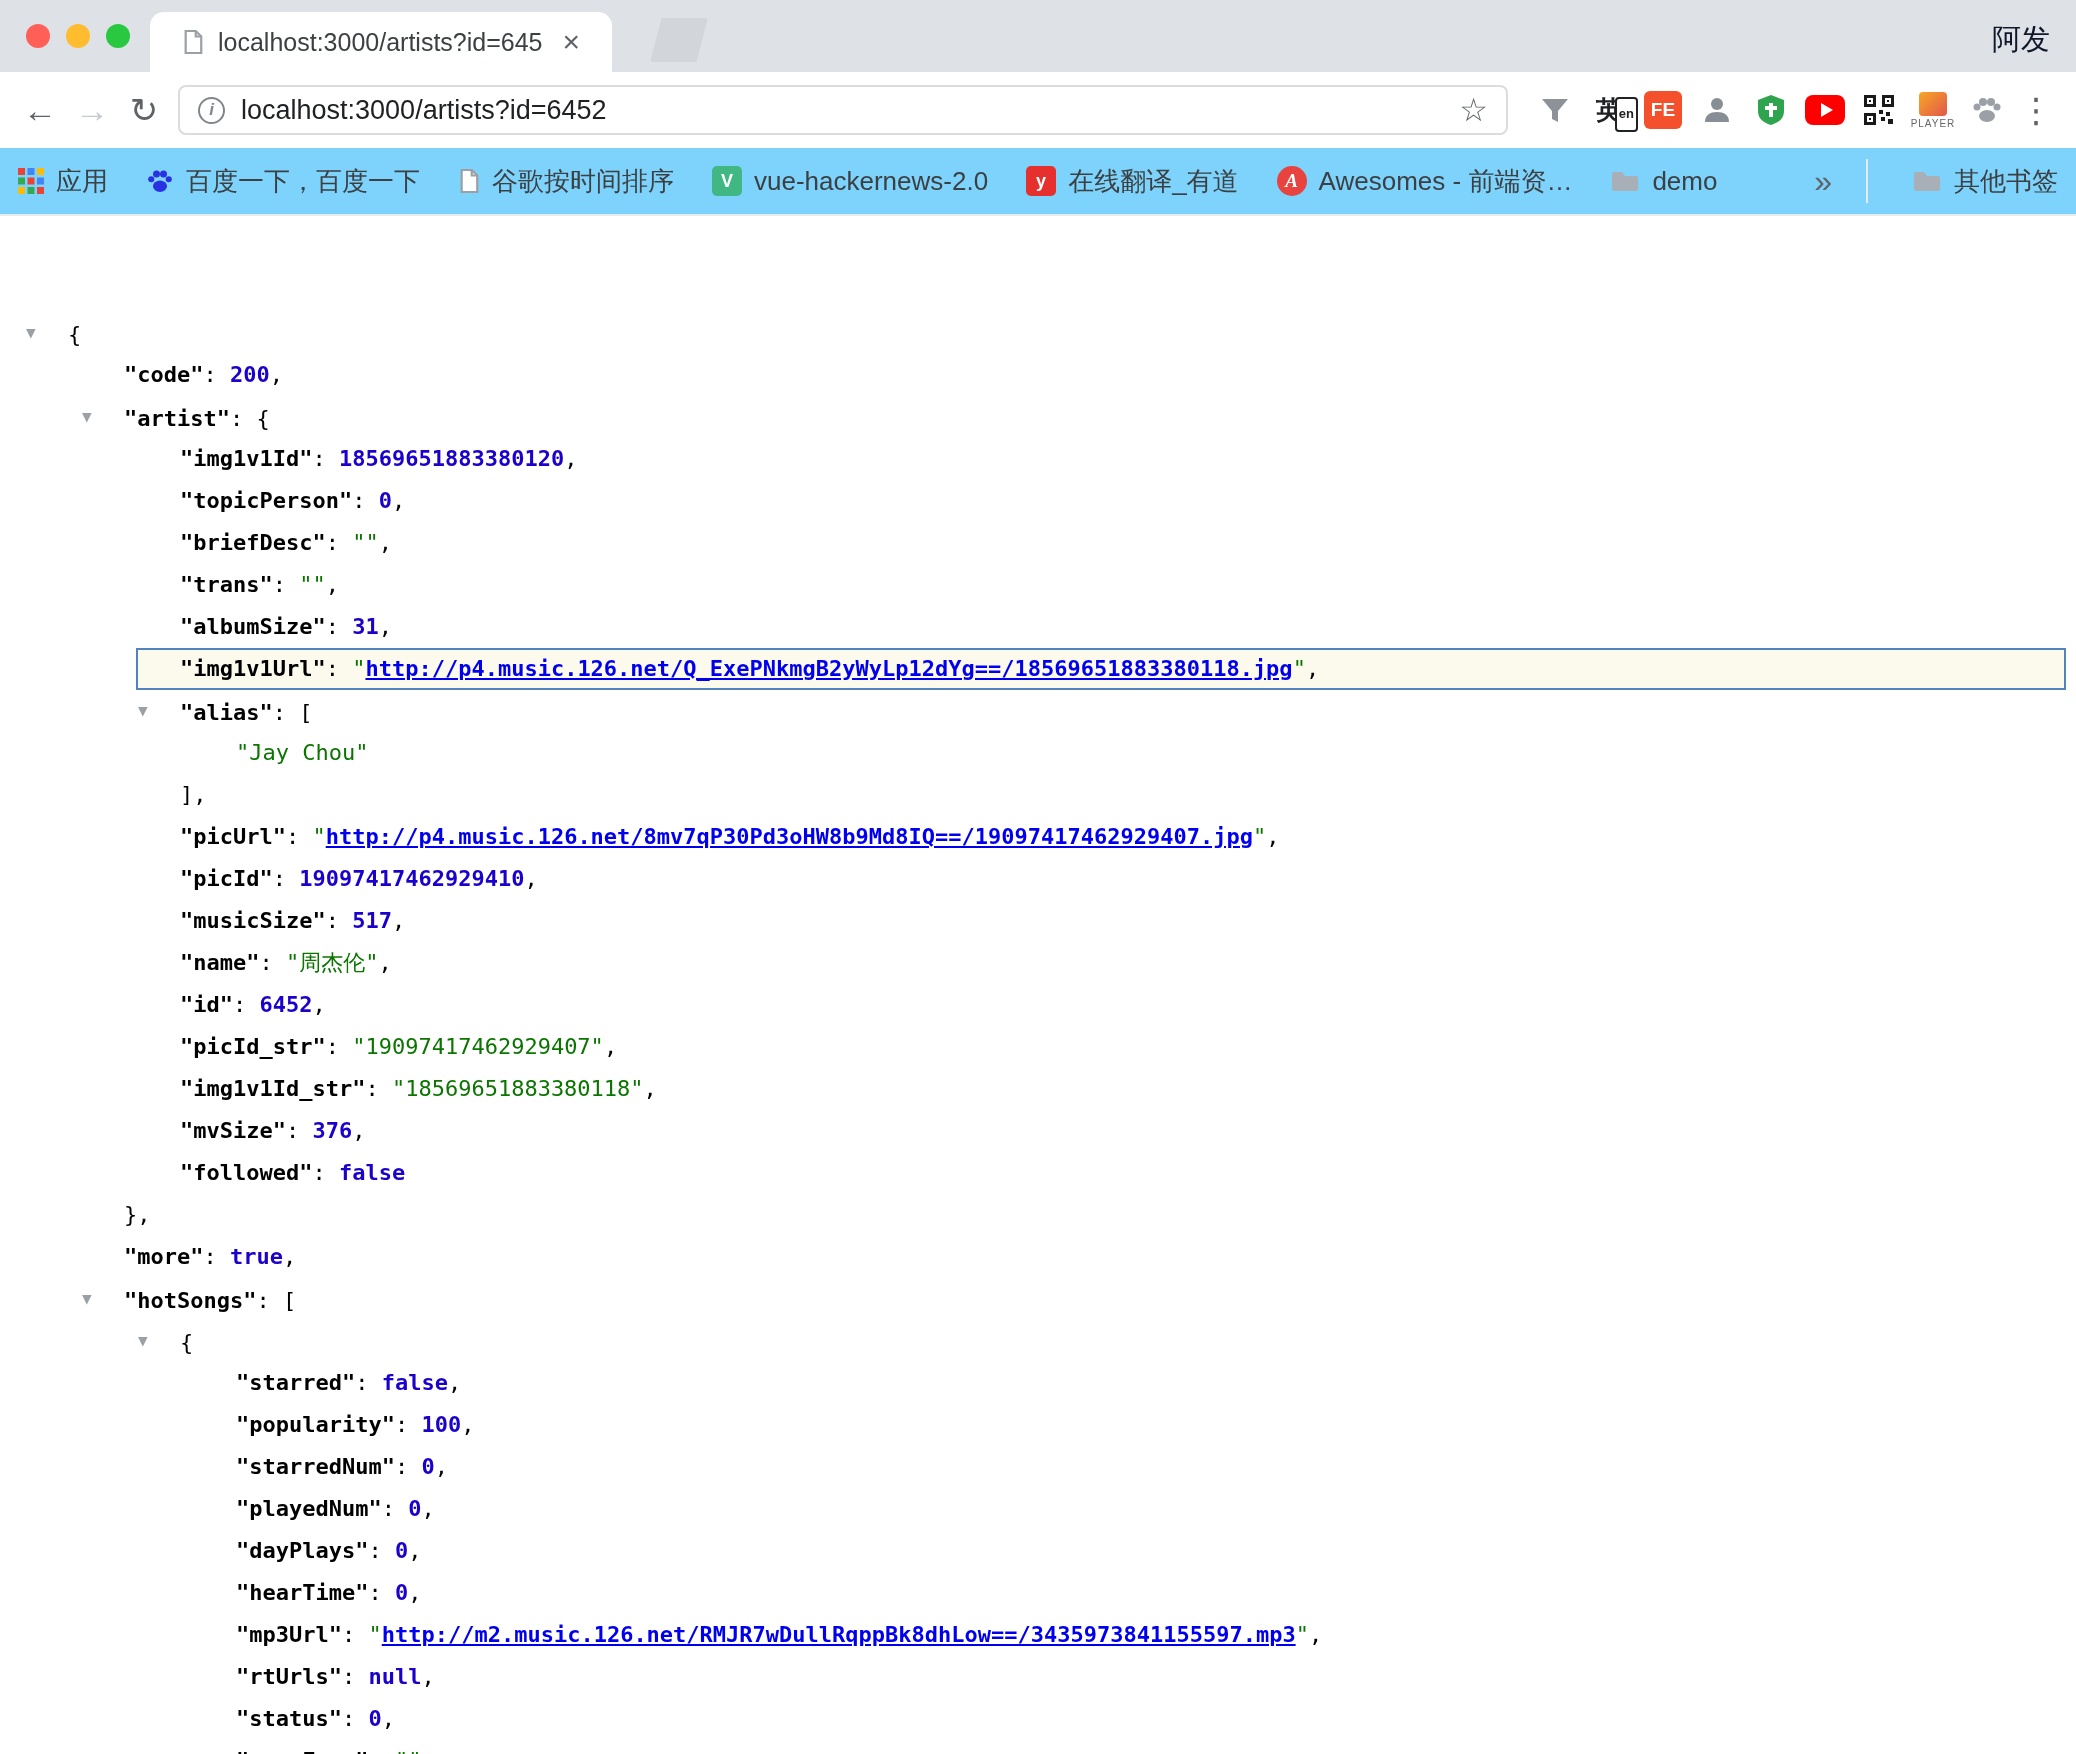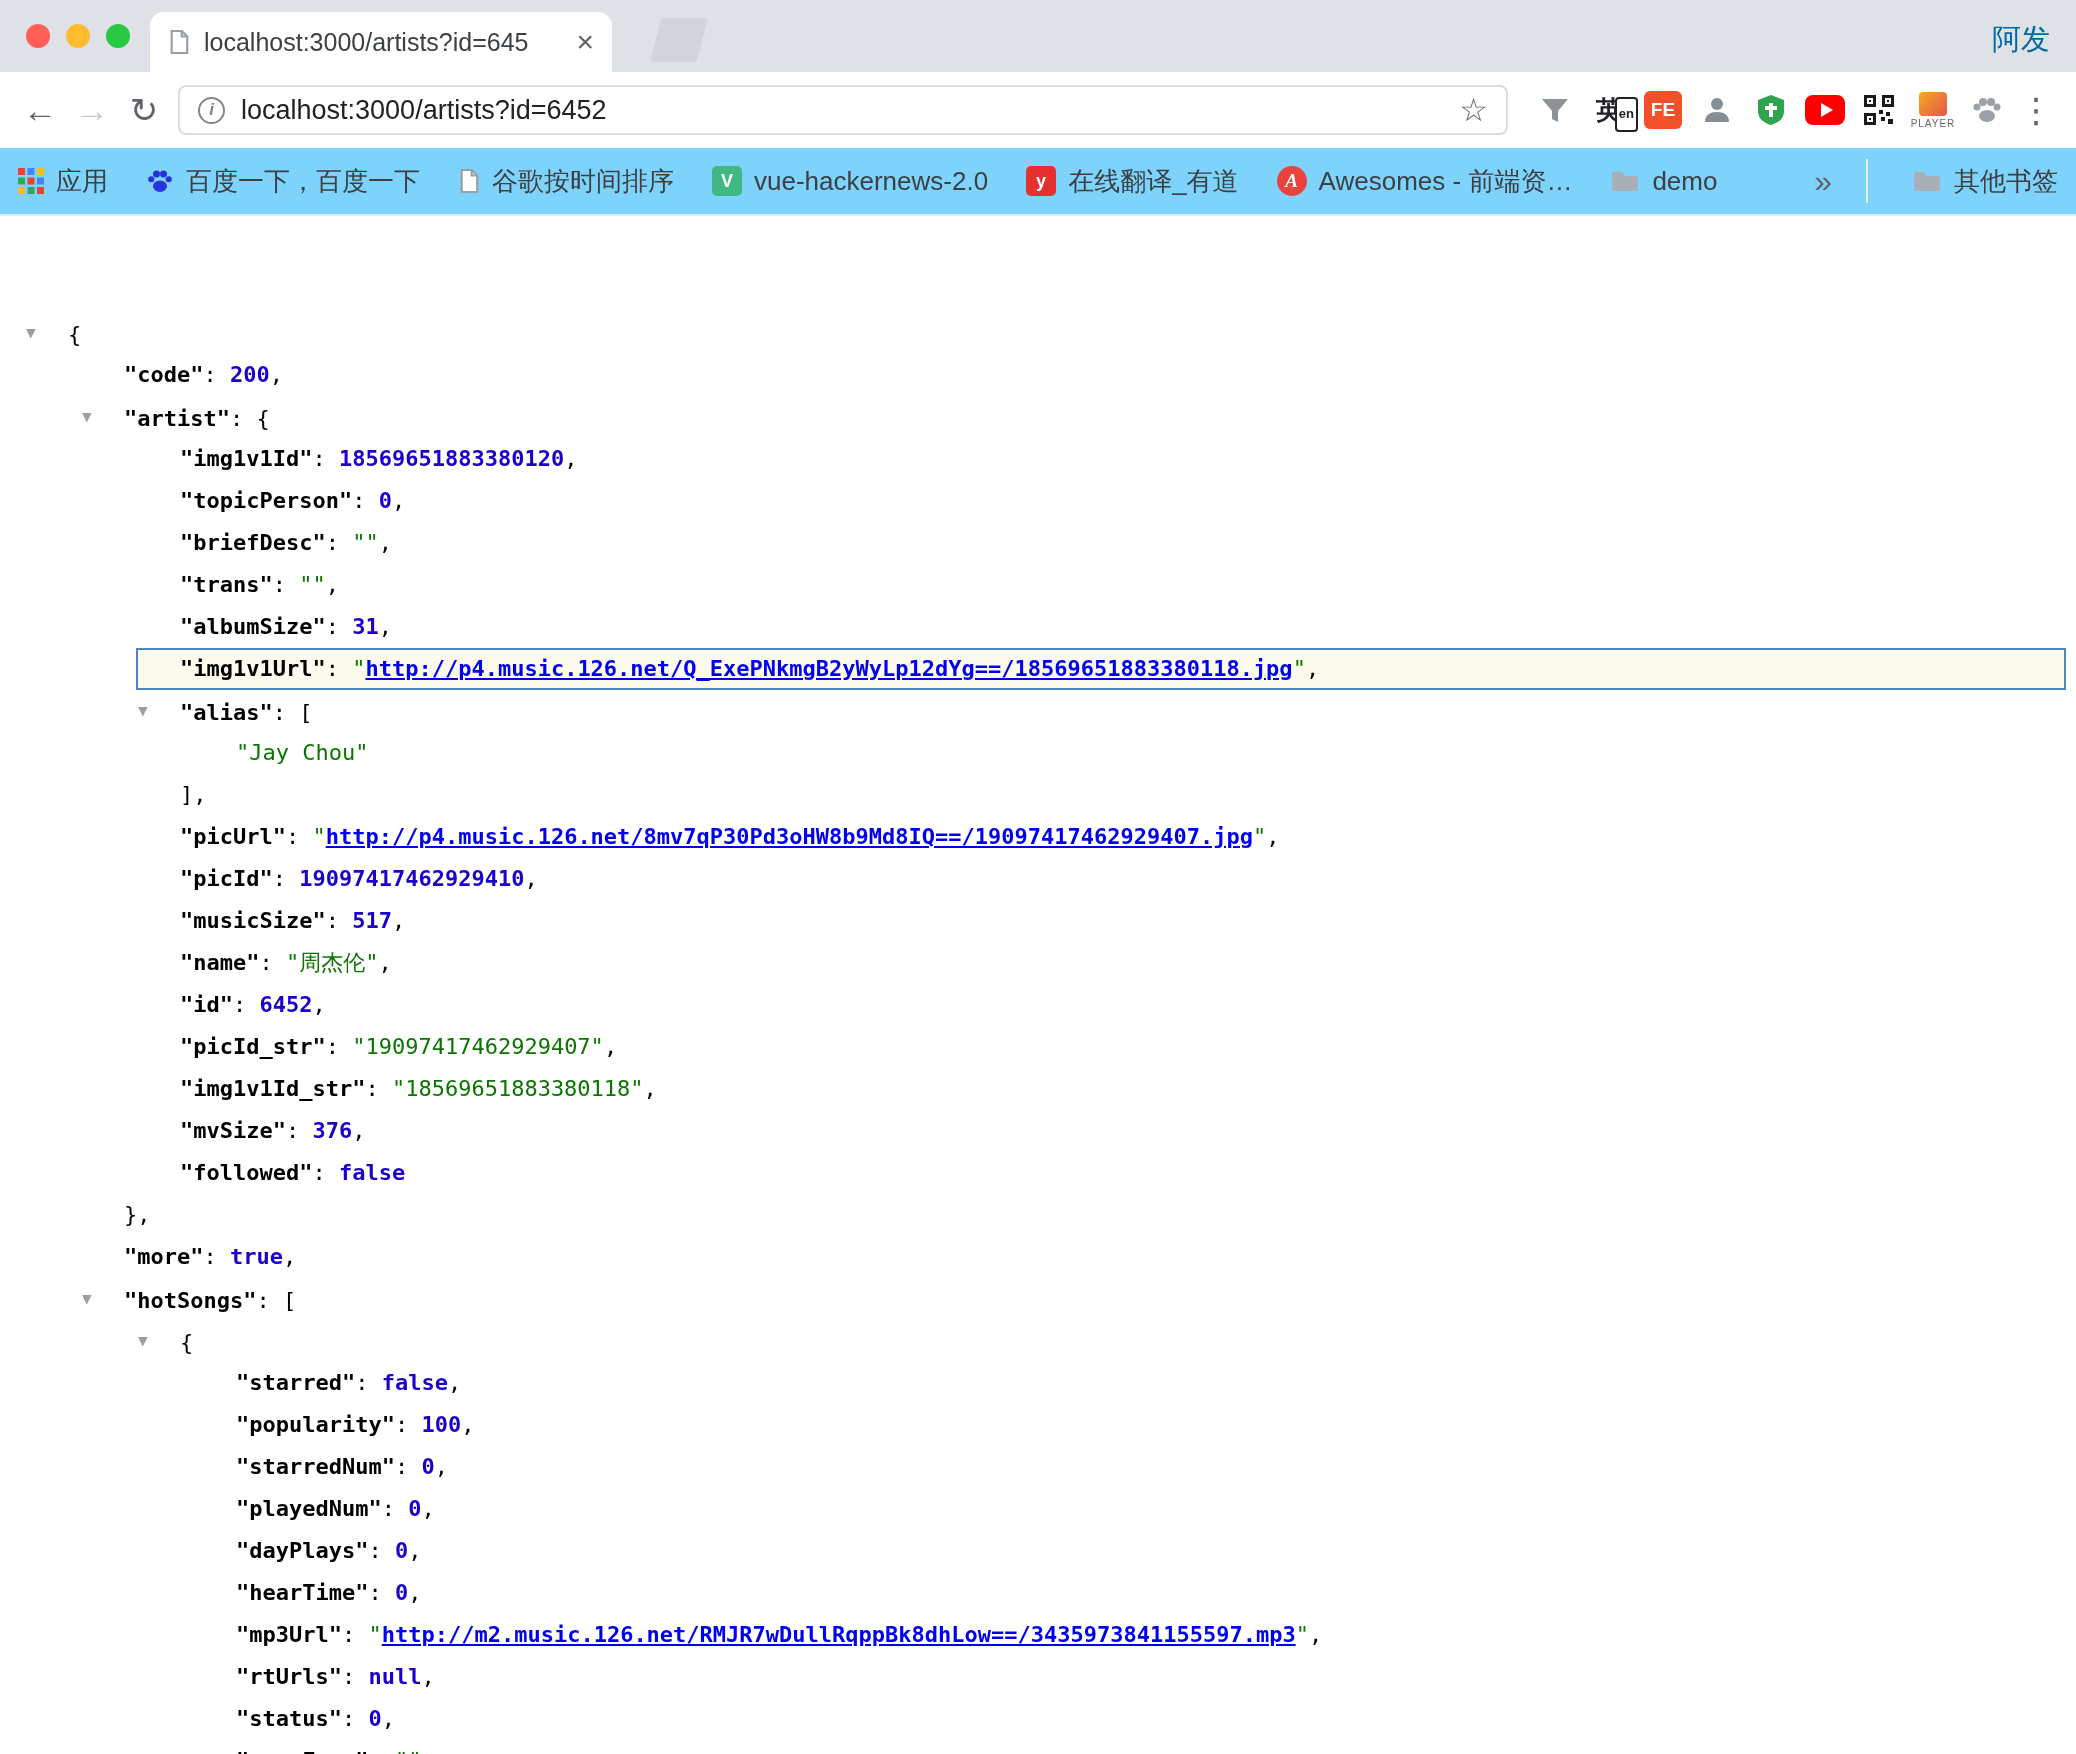--- a/index.html
+++ b/index.html
@@ -8,26 +8,26 @@
   #screen { width:2076px; height:1754px; display:flex; flex-direction:column; }
 
   
   .tabstrip { height:72px; background:#DEE1E6; position:relative; flex:none; }
   .traffic { position:absolute; left:26px; top:24px; display:flex; gap:16px; }
   .light { width:24px; height:24px; border-radius:50%; }
   .light.red { background:#FF5F57; }
   .light.yellow { background:#FEBC2E; }
   .light.green { background:#28C840; }
   .tab { position:absolute; left:150px; top:12px; width:462px; height:60px; background:#fff;
-         border-radius:14px 14px 0 0; display:flex; align-items:center; padding:0 18px; gap:14px; }
+         border-radius:14px 14px 0 0; display:flex; align-items:center; padding:0 32px; gap:14px; }
   .tab-title { flex:1; font-size:25px; color:#3C4043; white-space:nowrap; overflow:hidden; }
   .tab-close { font-size:30px; color:#5F6368; line-height:1; }
   .newtab { position:absolute; left:650px; top:18px; width:58px; height:44px; background:#D2D6DB;
             clip-path:polygon(20% 0, 100% 0, 80% 100%, 0 100%); border-radius:4px; }
-  .profile-name { position:absolute; right:26px; top:20px; font-size:29px; color:#0369a1; }
+  .profile-name { position:absolute; right:26px; top:20px; font-size:29px; color:#0f172a; }
 
   
   .navbar { height:76px; background:#fff; display:flex; align-items:center; padding:0 14px; flex:none; }
   .navbtn { width:52px; height:52px; display:flex; align-items:center; justify-content:center;
             font-size:34px; color:#5F6368; flex:none; }
   .navbtn.disabled { color:#C6CAD0; }
   .urlbar { flex:1; height:50px; margin:0 16px 0 8px; border:2px solid #DADCE0; border-radius:8px;
             display:flex; align-items:center; padding:0 18px; gap:16px; min-width:0; background:#fff; }
   .info-icon { width:27px; height:27px; border:2px solid #80868B; border-radius:50%; color:#80868B;
                font-size:17px; font-weight:bold; font-style:italic; display:flex; align-items:center;

